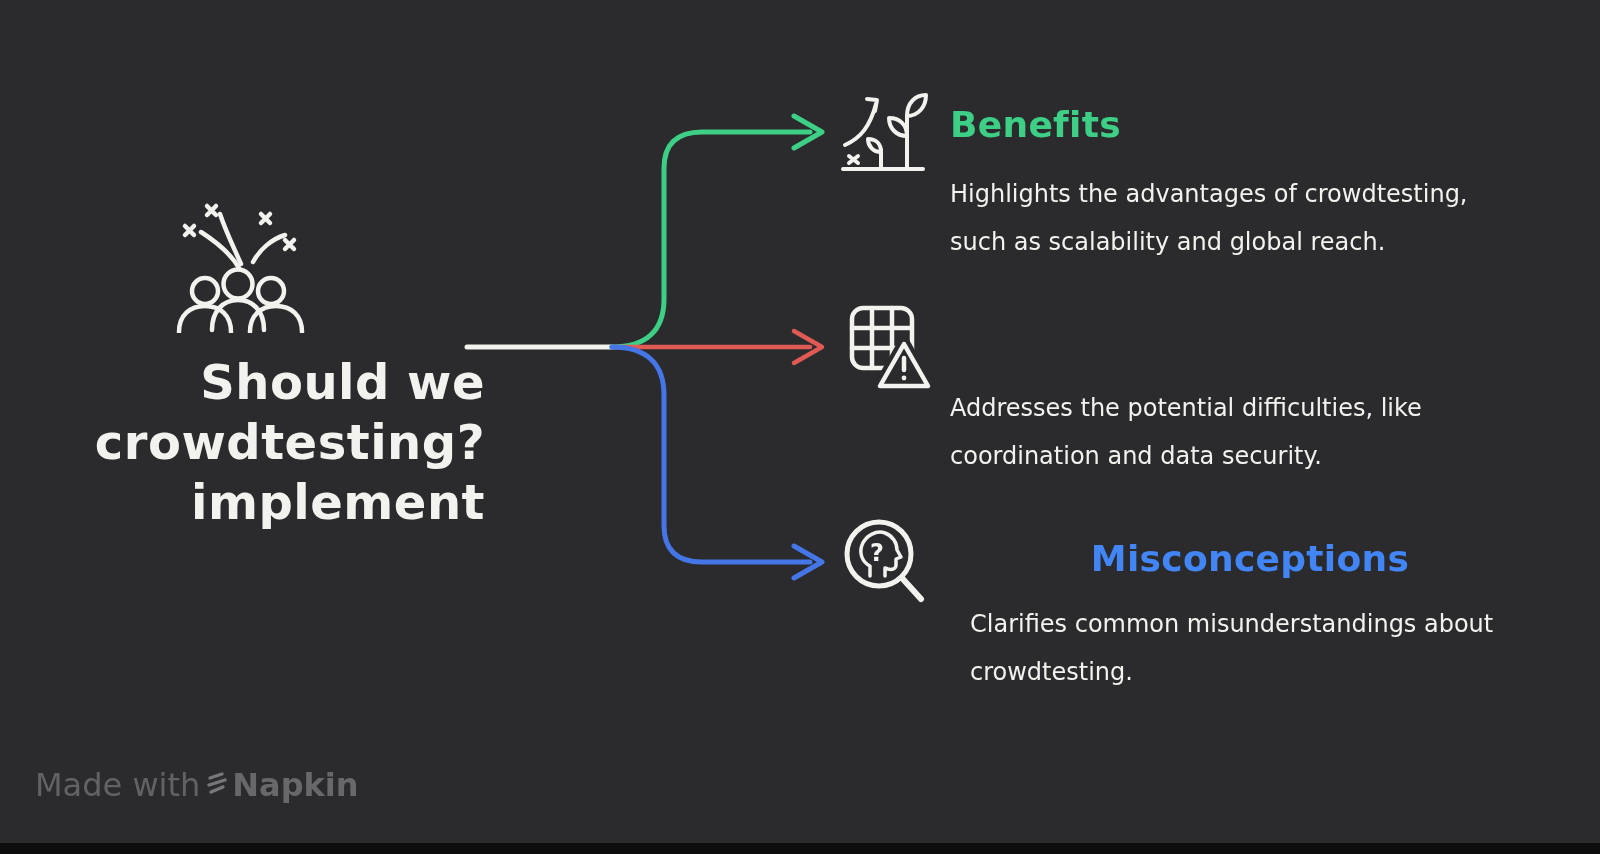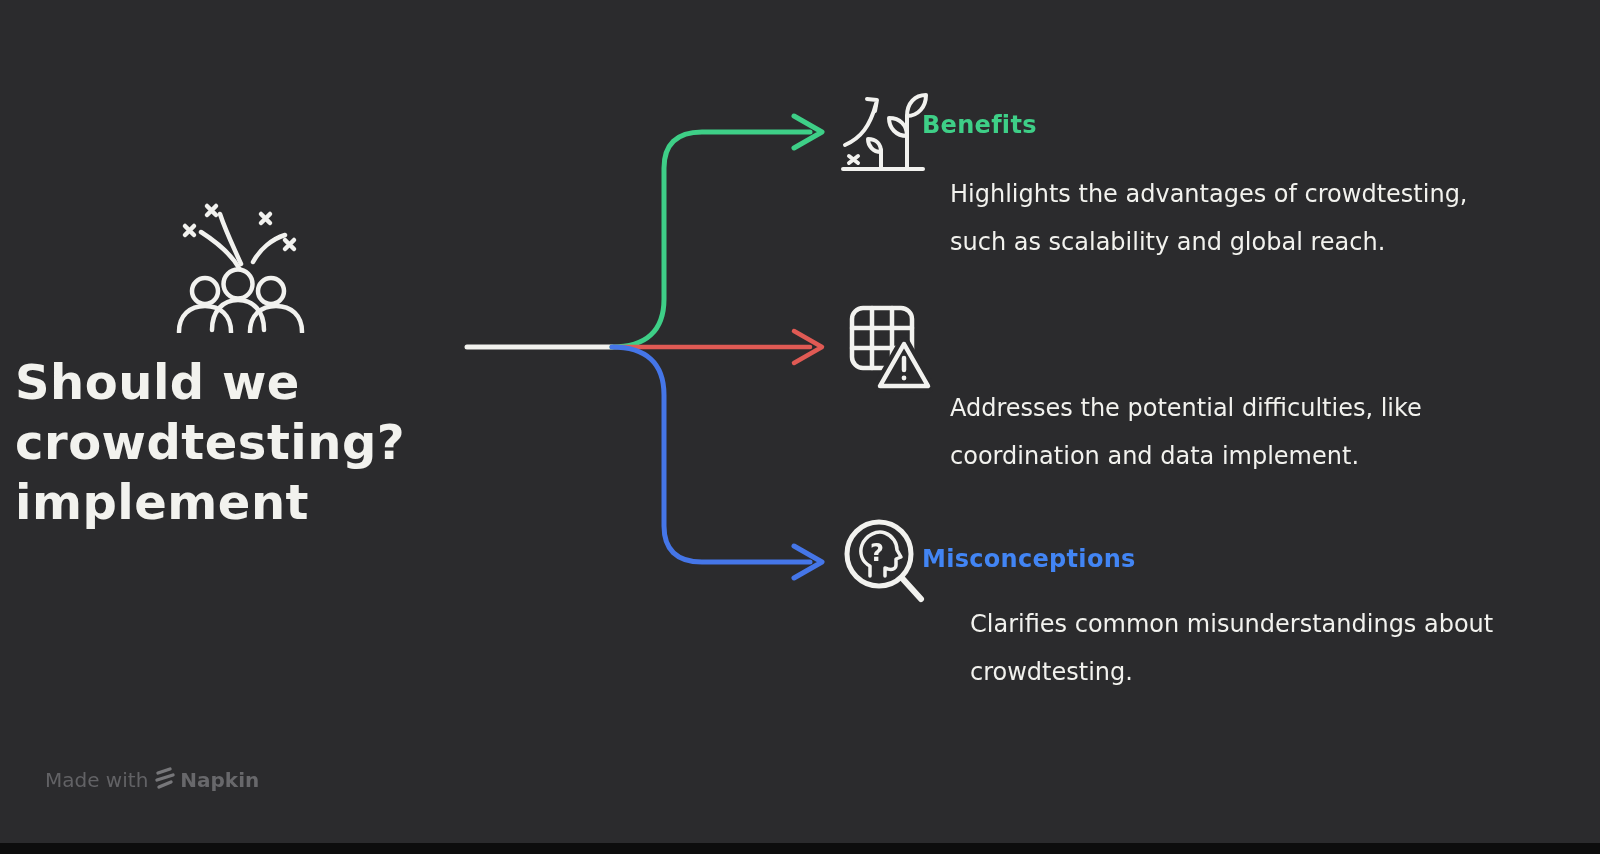--- a/index.html
+++ b/index.html
@@ -16,59 +16,59 @@
     width: 1600px; height: 11px;
     background: #0d0d0d;
   }
   svg { display: block; }
   .stroke-icon { stroke: #f2f2ef; fill: none; stroke-linecap: round; stroke-linejoin: round; }
 
   
   #crowd-icon { position: absolute; left: 173px; top: 188px; }
   #question-title {
     position: absolute; left: 15px; top: 352px; width: 470px;
-    text-align: left;
+    text-align: right;
     color: #f2f2ee;
     font-size: 48px; font-weight: bold; line-height: 60px;
     letter-spacing: 0.5px;
   }
 
   
   #connectors { position: absolute; left: 0; top: 0; }
 
   
   .branch-icon { position: absolute; }
   #benefits-icon { left: 833px; top: 86px; }
   #challenges-icon { left: 838px; top: 296px; }
   #misconceptions-icon { left: 833px; top: 512px; }
 
   .branch-heading {
-    position: absolute; left: 922px; width: 600px;
-    font-size: 24px; font-weight: bold; line-height: 46px;
+    position: absolute; left: 950px; width: 600px;
+    font-size: 36px; font-weight: bold; line-height: 46px;
     letter-spacing: 0.3px;
   }
   #benefits-heading { top: 102px; color: #3ecf87; }
   #challenges-heading { top: 317px; color: #f25f5a; }
-  #misconceptions-heading { top: 536px; color: #4285f4; }
+  #misconceptions-heading { top: 536px; color: #4285f4; text-align: center; }
 
   .branch-body {
     position: absolute; left: 950px; width: 580px;
     color: #f2f2ee;
     font-size: 24px; font-weight: 400; line-height: 48px;
   }
   #benefits-body { top: 170px; }
   #challenges-body { top: 384px; }
   #misconceptions-body { top: 600px; margin-left: 20px; }
 
   
   #footer {
-    position: absolute; left: 45px; top: 766px;
+    position: absolute; left: 35px; top: 766px;
     display: flex; align-items: center; gap: 3px;
     color: #626265;
-    font-size: 20px;
+    font-size: 32px;
   }
   #footer .brand { font-weight: 700; color: #68686b; }
 </style>
 </head>
 <body>
 
 <div id="canvas">
 
   <svg id="connectors" width="1600" height="854" viewBox="0 0 1600 854">
 
@@ -146,21 +146,21 @@
       <path d="M54,12 L54,72"></path>
       <path d="M14,32 L74,32"></path>
       <path d="M14,52 L74,52"></path>
     </g>
 
     <path d="M66,48 L90,90 L42,90 Z" fill="#2b2b2d" stroke="#2b2b2d" stroke-width="13" stroke-linejoin="round"></path>
     <path d="M66,48 L90,90 L42,90 Z" fill="#2b2b2d" stroke="#f2f2ef" stroke-width="4.5" stroke-linejoin="round"></path>
     <path d="M66,62 L66,74" stroke="#f2f2ef" stroke-width="4.5" stroke-linecap="round" fill="none"></path>
     <circle cx="66" cy="82" r="2.4" fill="#f2f2ef" stroke="none"></circle>
   </svg>
-  <div id="challenges-body" class="branch-body">Addresses the potential difficulties, like coordination and data implement.</div>
+  <div id="challenges-body" class="branch-body">Addresses the potential difficulties, like coordination and data security.</div>
 
   <svg id="misconceptions-icon" class="branch-icon" width="95" height="95" viewBox="0 0 95 95">
     <g class="stroke-icon">
       <circle cx="46" cy="42" r="32" stroke-width="5"></circle>
       <path d="M69,66 L88,87" stroke-width="6"></path>
       <path d="M37,64 L37,54 C29,50 26,41 29,33 C33,23 44,18 52,21 C60,24 64,31 64,38 L68,45 L63,47 L63,53 C63,57 59,58 55,57 L52,56 L52,64" stroke-width="3.5"></path>
     </g>
     <text x="44" y="49" text-anchor="middle" font-family="DejaVu Sans, sans-serif" font-size="24" font-weight="bold" fill="#f2f2ef">?</text>
   </svg>
   <div id="misconceptions-heading" class="branch-heading">Misconceptions</div>

